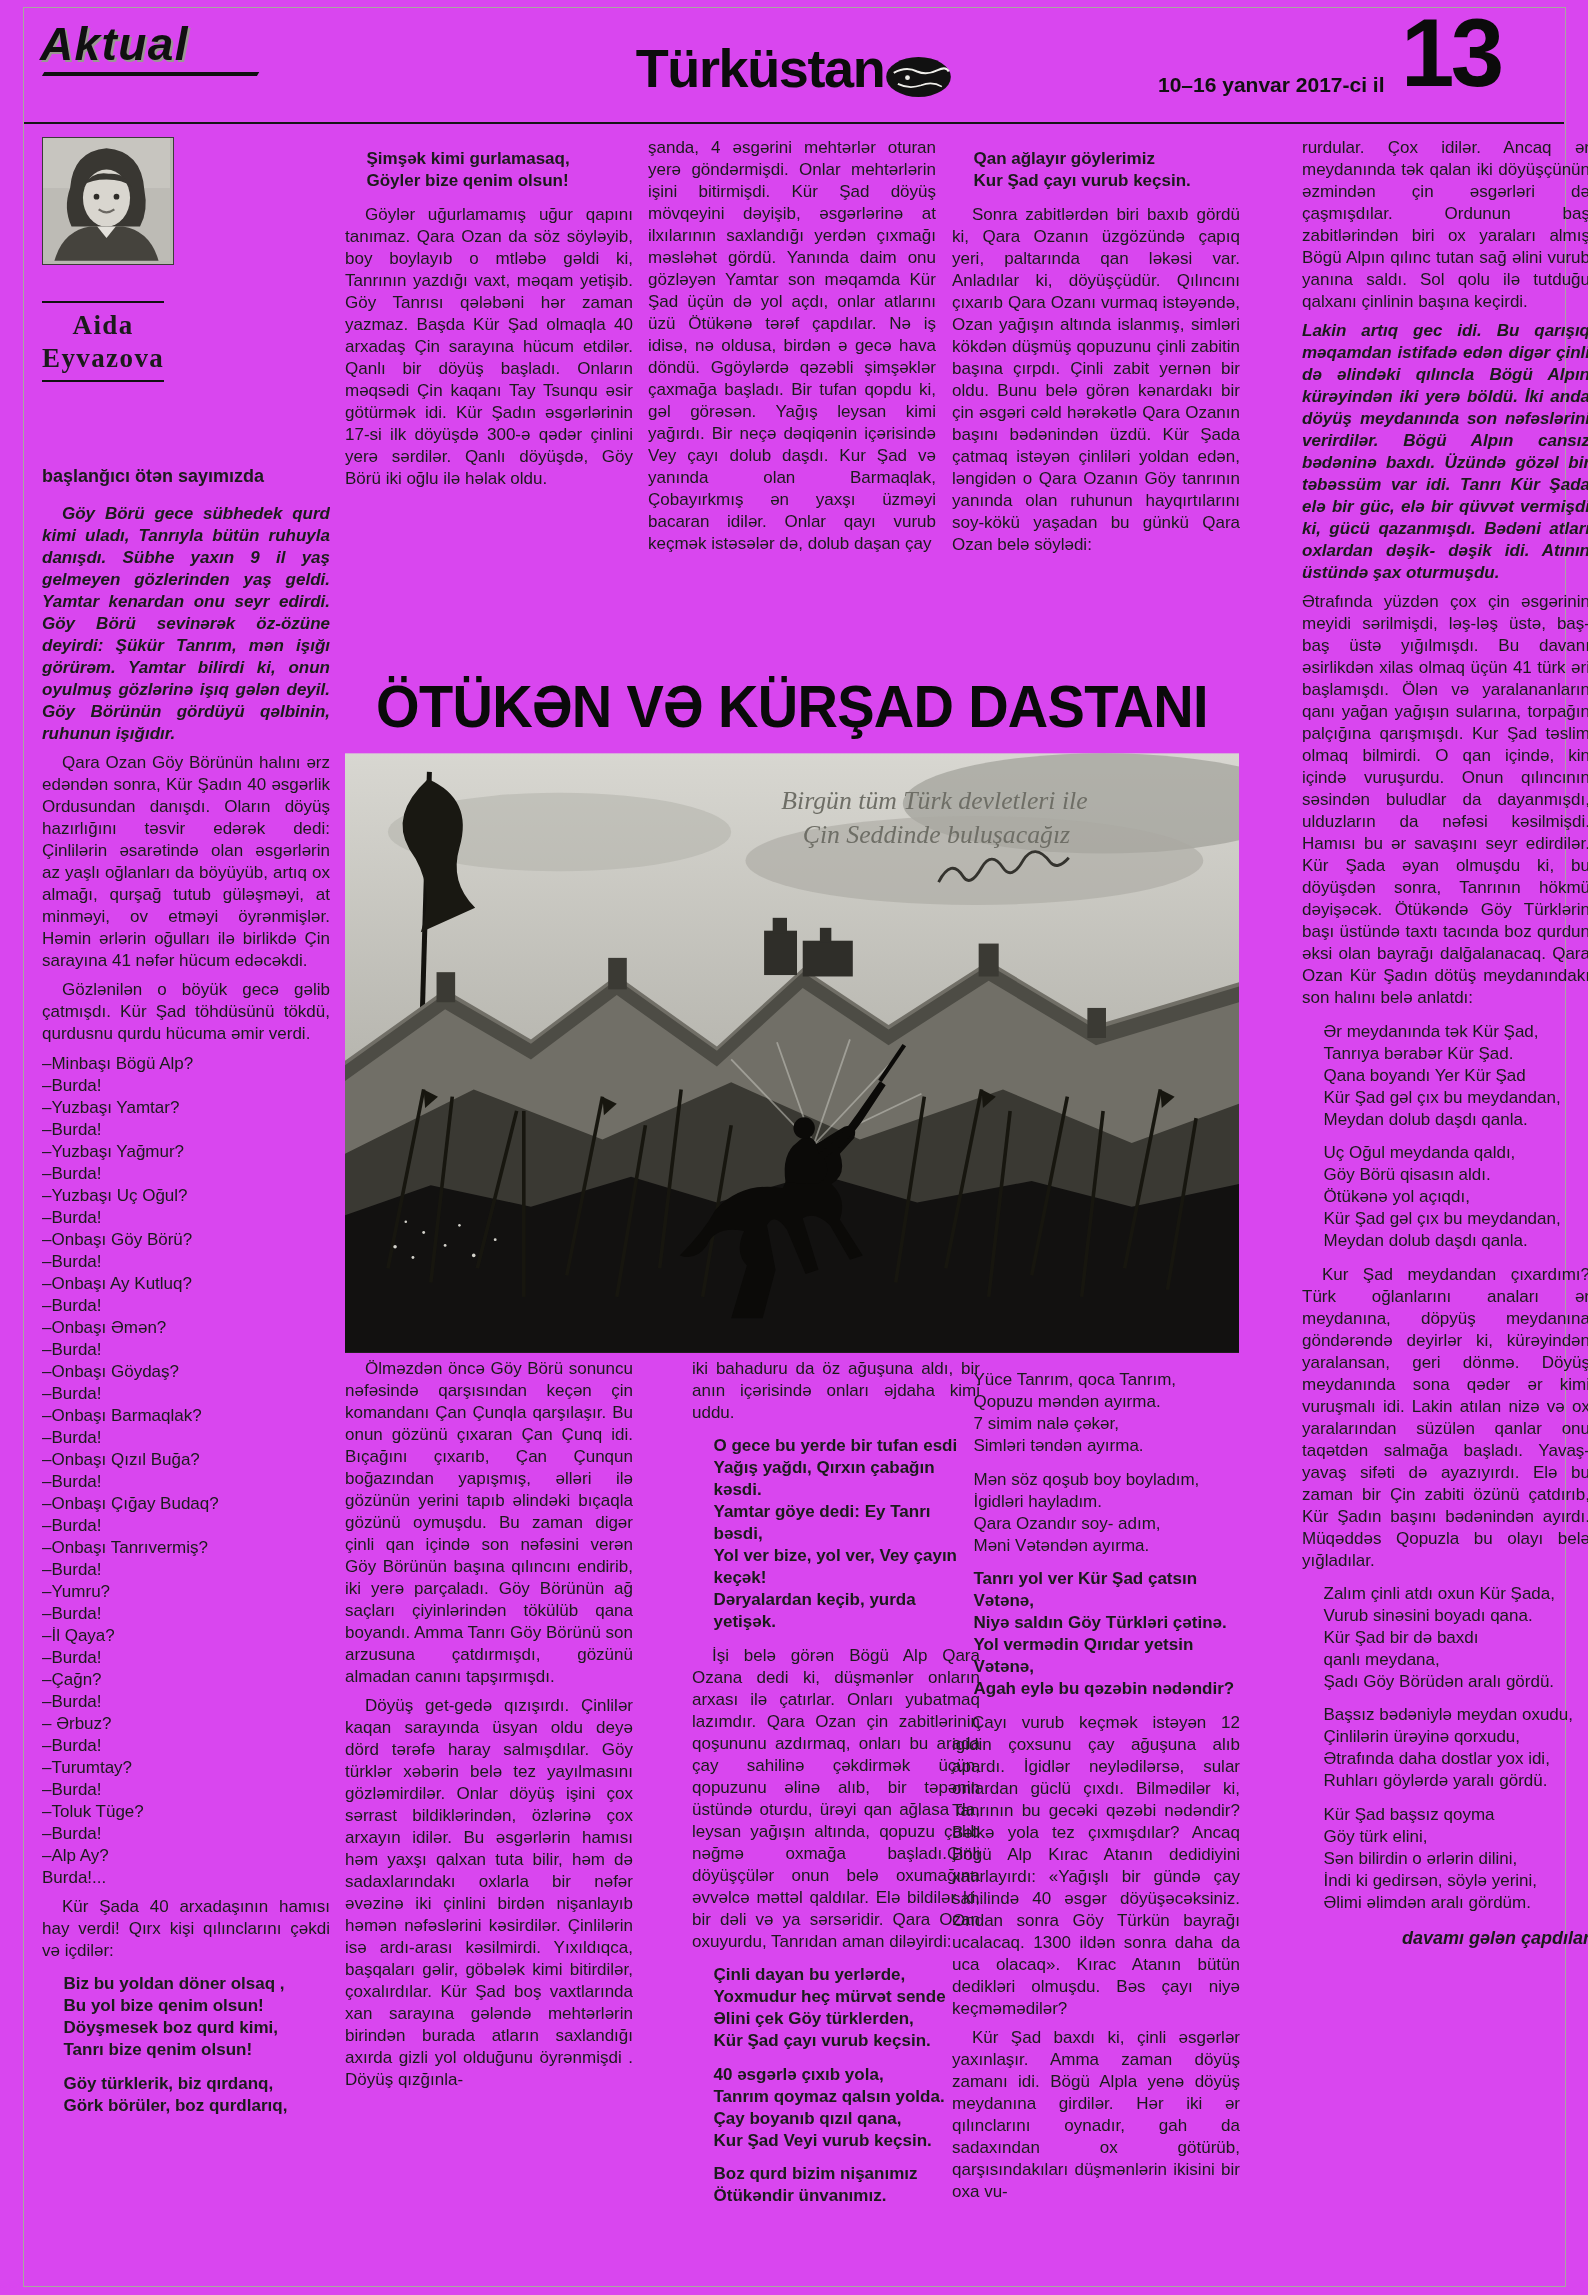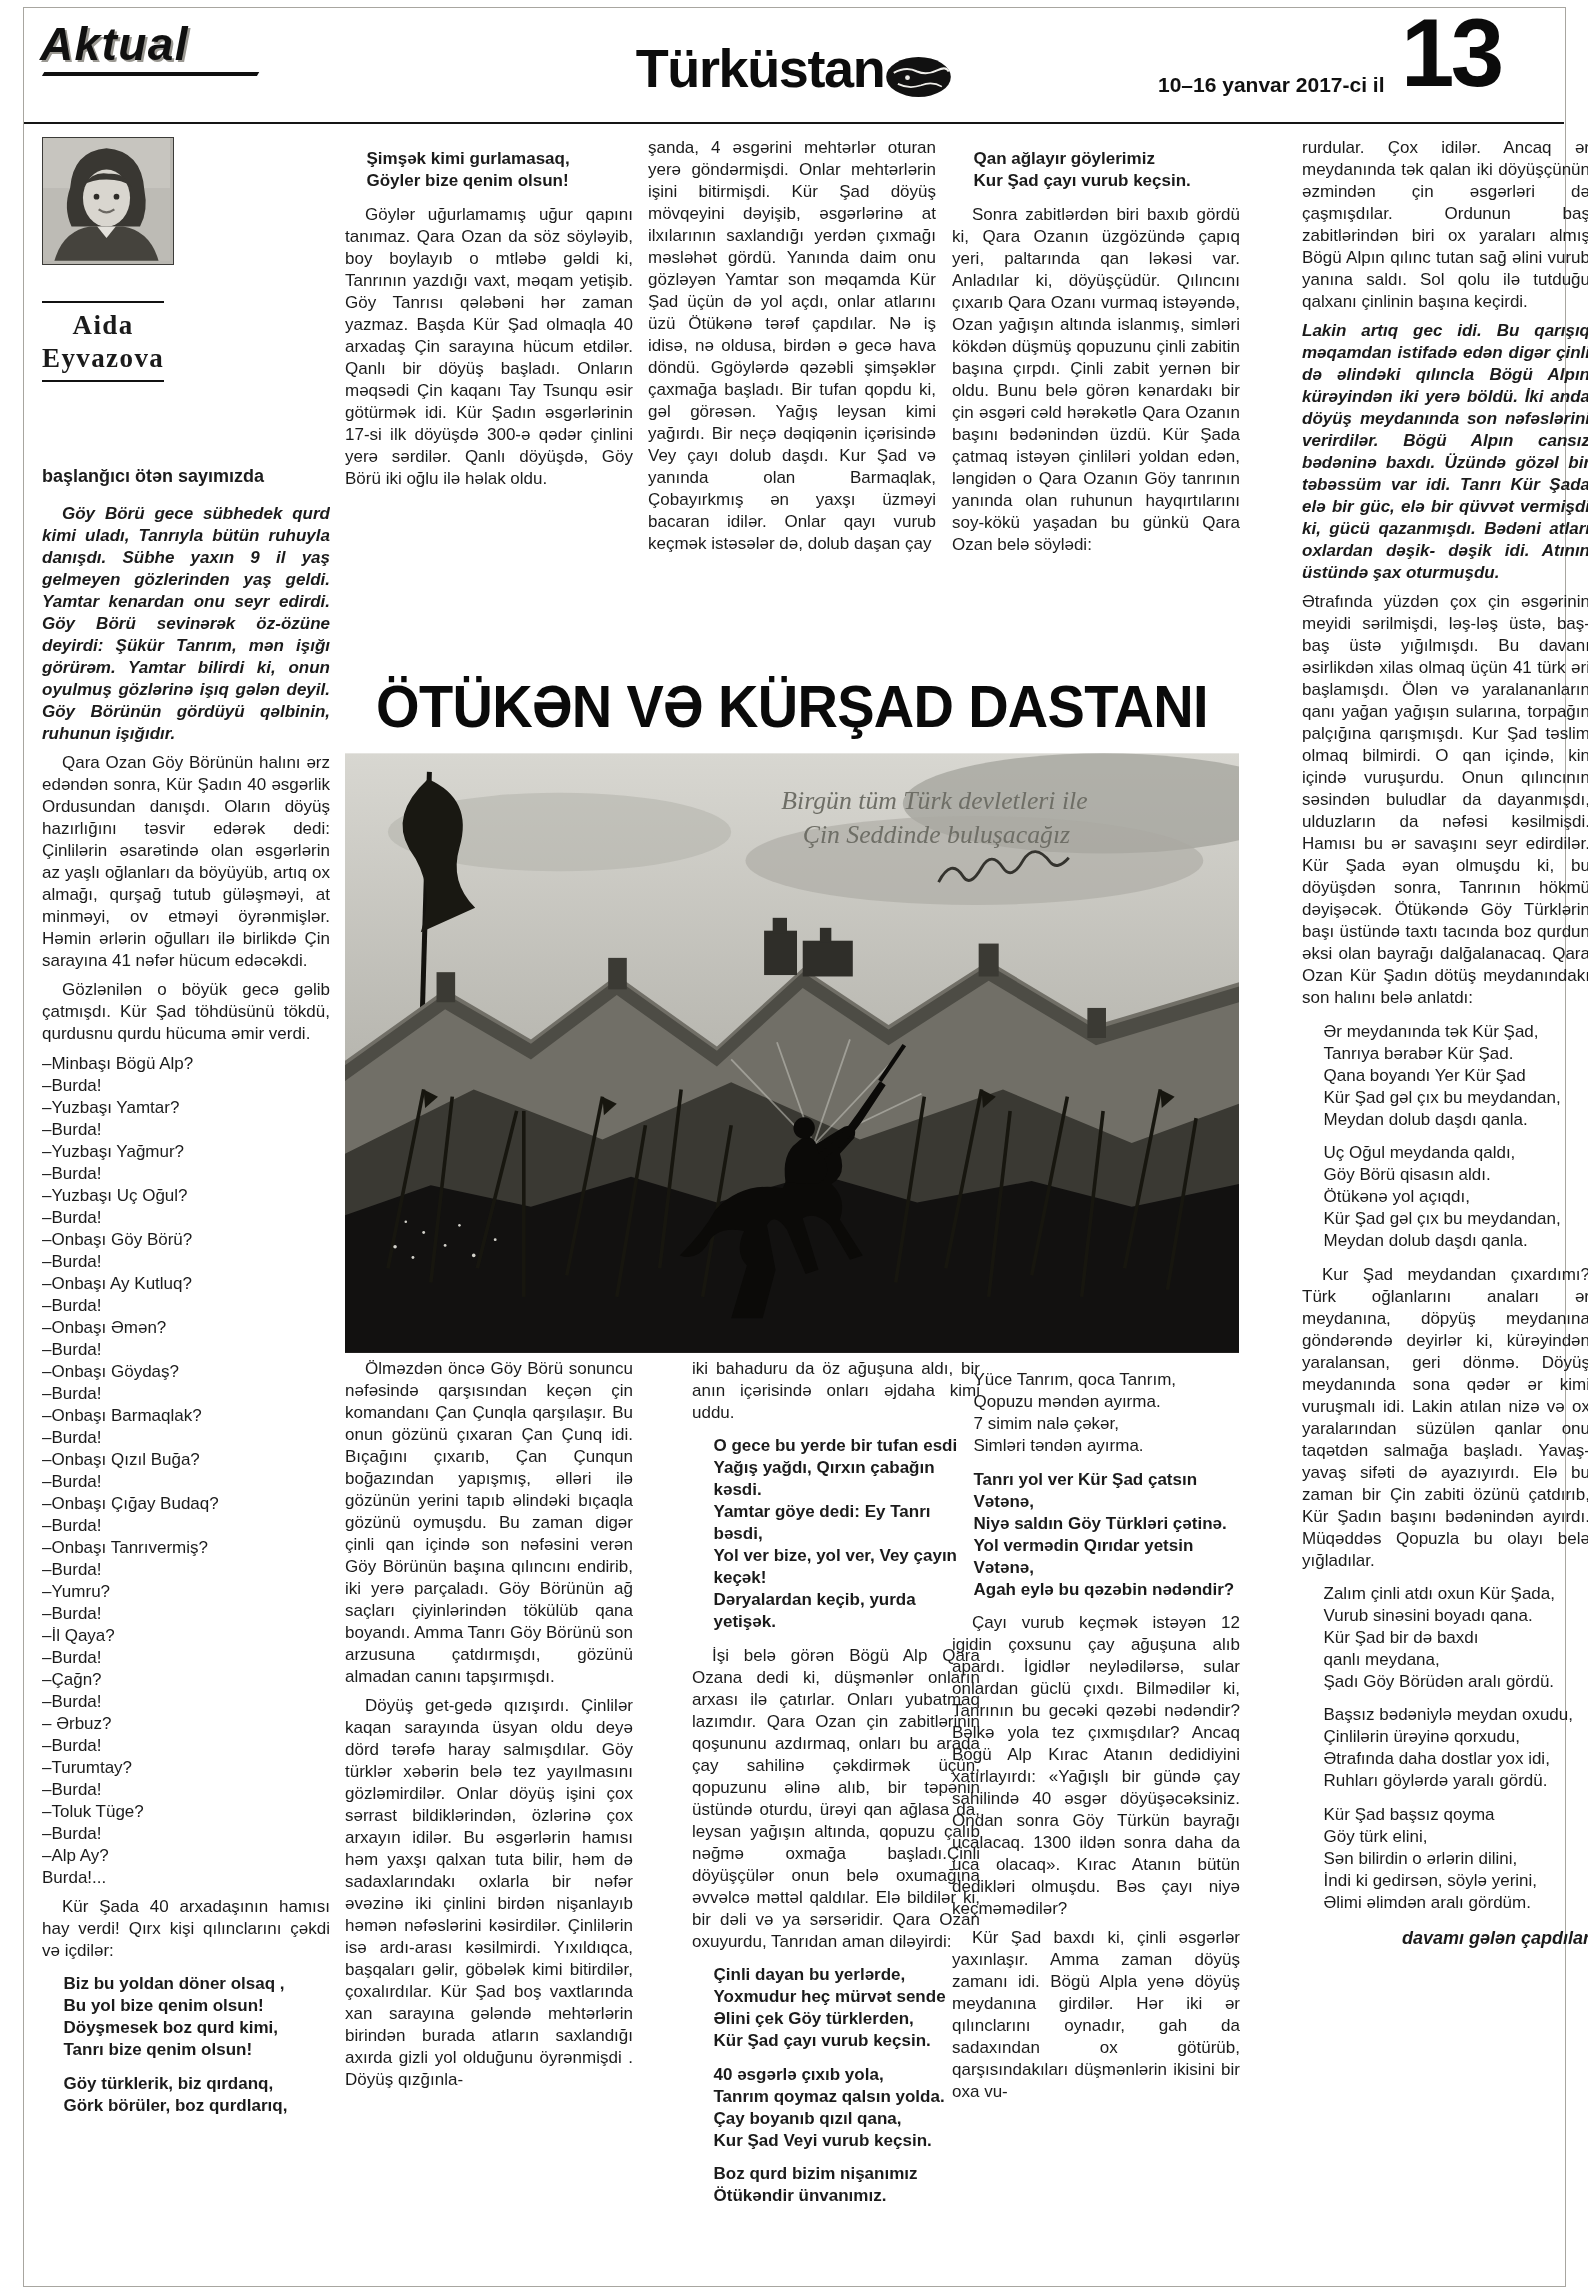--- a/index.html
+++ b/index.html
@@ -1,16 +1,16 @@
 <!DOCTYPE html>
 <html style="font-size:11.4px"><head>
 <meta charset="utf-8">
 <style>
   html,body{margin:0;padding:0;background:#d8d6d1;}
-  .page{position:relative;width:1589px;height:2295px;background:#ffffff;overflow:hidden;
+  .page{position:relative;width:1589px;height:2295px;background:#d946ef;overflow:hidden;
         font-family:"Liberation Sans",sans-serif;color:#1b1b1b;}
   .frame{position:absolute;left:23px;top:7.2px;width:1541px;height:2278px;border:0.7px solid #a8a6a0;}
   
   .logo{position:absolute;left:40px;top:17px;font-size:46px;font-weight:bold;font-style:italic;
         letter-spacing:1.4px;color:#101010;text-shadow:2.1px 2.1px 0 #9a9892;}
   .logo-swash{position:absolute;left:43px;top:72px;width:215px;height:4.3px;background:#101010;transform:skewX(-30deg);}
   .masthead{position:absolute;left:0;right:0;top:37px;display:flex;justify-content:center;align-items:flex-end;}
   .masthead-text{font-size:54px;font-weight:bold;letter-spacing:-1.4px;color:#0c0c0c;}
   .date{position:absolute;left:1158px;top:73px;font-size:21px;font-weight:bold;color:#111;}
   .pagenum{position:absolute;left:1401px;top:0px;font-size:96px;font-weight:bold;letter-spacing:-3.6px;color:#0b0b0b;line-height:1.1;}
@@ -271,20 +271,24 @@
 Kur Şad Veyi vurub keçsin.</div>
     <div class="verse bold">Boz qurd bizim nişanımız
 Ötükəndir ünvanımız.</div>
   </div>
 
   <div class="col col4bot">
     <div class="verse">Yüce Tanrım, qoca Tanrım,
 Qopuzu məndən ayırma.
 7 simim nalə çəkər,
 Simləri təndən ayırma.</div>
+    <div class="verse">Mən söz qoşub boy boyladım,
+İgidləri hayladım.
+Qara Ozandır soy- adım,
+Məni Vətəndən ayırma.</div>
     <div class="verse bold">Tanrı yol ver Kür Şad çatsın Vətənə,
 Niyə saldın Göy Türkləri çətinə.
 Yol vermədin Qırıdar yetsin Vətənə,
 Agah eylə bu qəzəbin nədəndir?</div>
     <p>Çayı vurub keçmək istəyən 12 igidin çoxsunu çay ağuşuna alıb apardı. İgidlər neylədilərsə, sular onlardan güclü çıxdı. Bilmədilər ki, Tanrının bu gecəki qəzəbi nədəndir? Bəlkə yola tez çıxmışdılar? Ancaq Bögü Alp Kırac Atanın dedidiyini xatırlayırdı: «Yağışlı bir gündə çay sahilində 40 əsgər döyüşəcəksiniz. Ondan sonra Göy Türkün bayrağı ucalacaq. 1300 ildən sonra daha da uca olacaq». Kırac Atanın bütün dedikləri olmuşdu. Bəs çayı niyə keçməmədilər?</p>
     <p>Kür Şad baxdı ki, çinli əsgərlər yaxınlaşır. Amma zaman döyüş zamanı idi. Bögü Alpla yenə döyüş meydanına girdilər. Hər iki ər qılınclarını oynadır, gah da sadaxından ox götürüb, qarşısındakıları düşmənlərin ikisini bir oxa vu-</p>
   </div>
 
   <div class="col col5">
     <p class="noindent">rurdular. Çox idilər. Ancaq ər meydanında tək qalan iki döyüşçünün əzmindən çin əsgərləri də çaşmışdılar. Ordunun baş zabitlərindən biri ox yaraları almış Bögü Alpın qılınc tutan sağ əlini vurub yanına saldı. Sol qolu ilə tutduğu qalxanı çinlinin başına keçirdi.</p>

